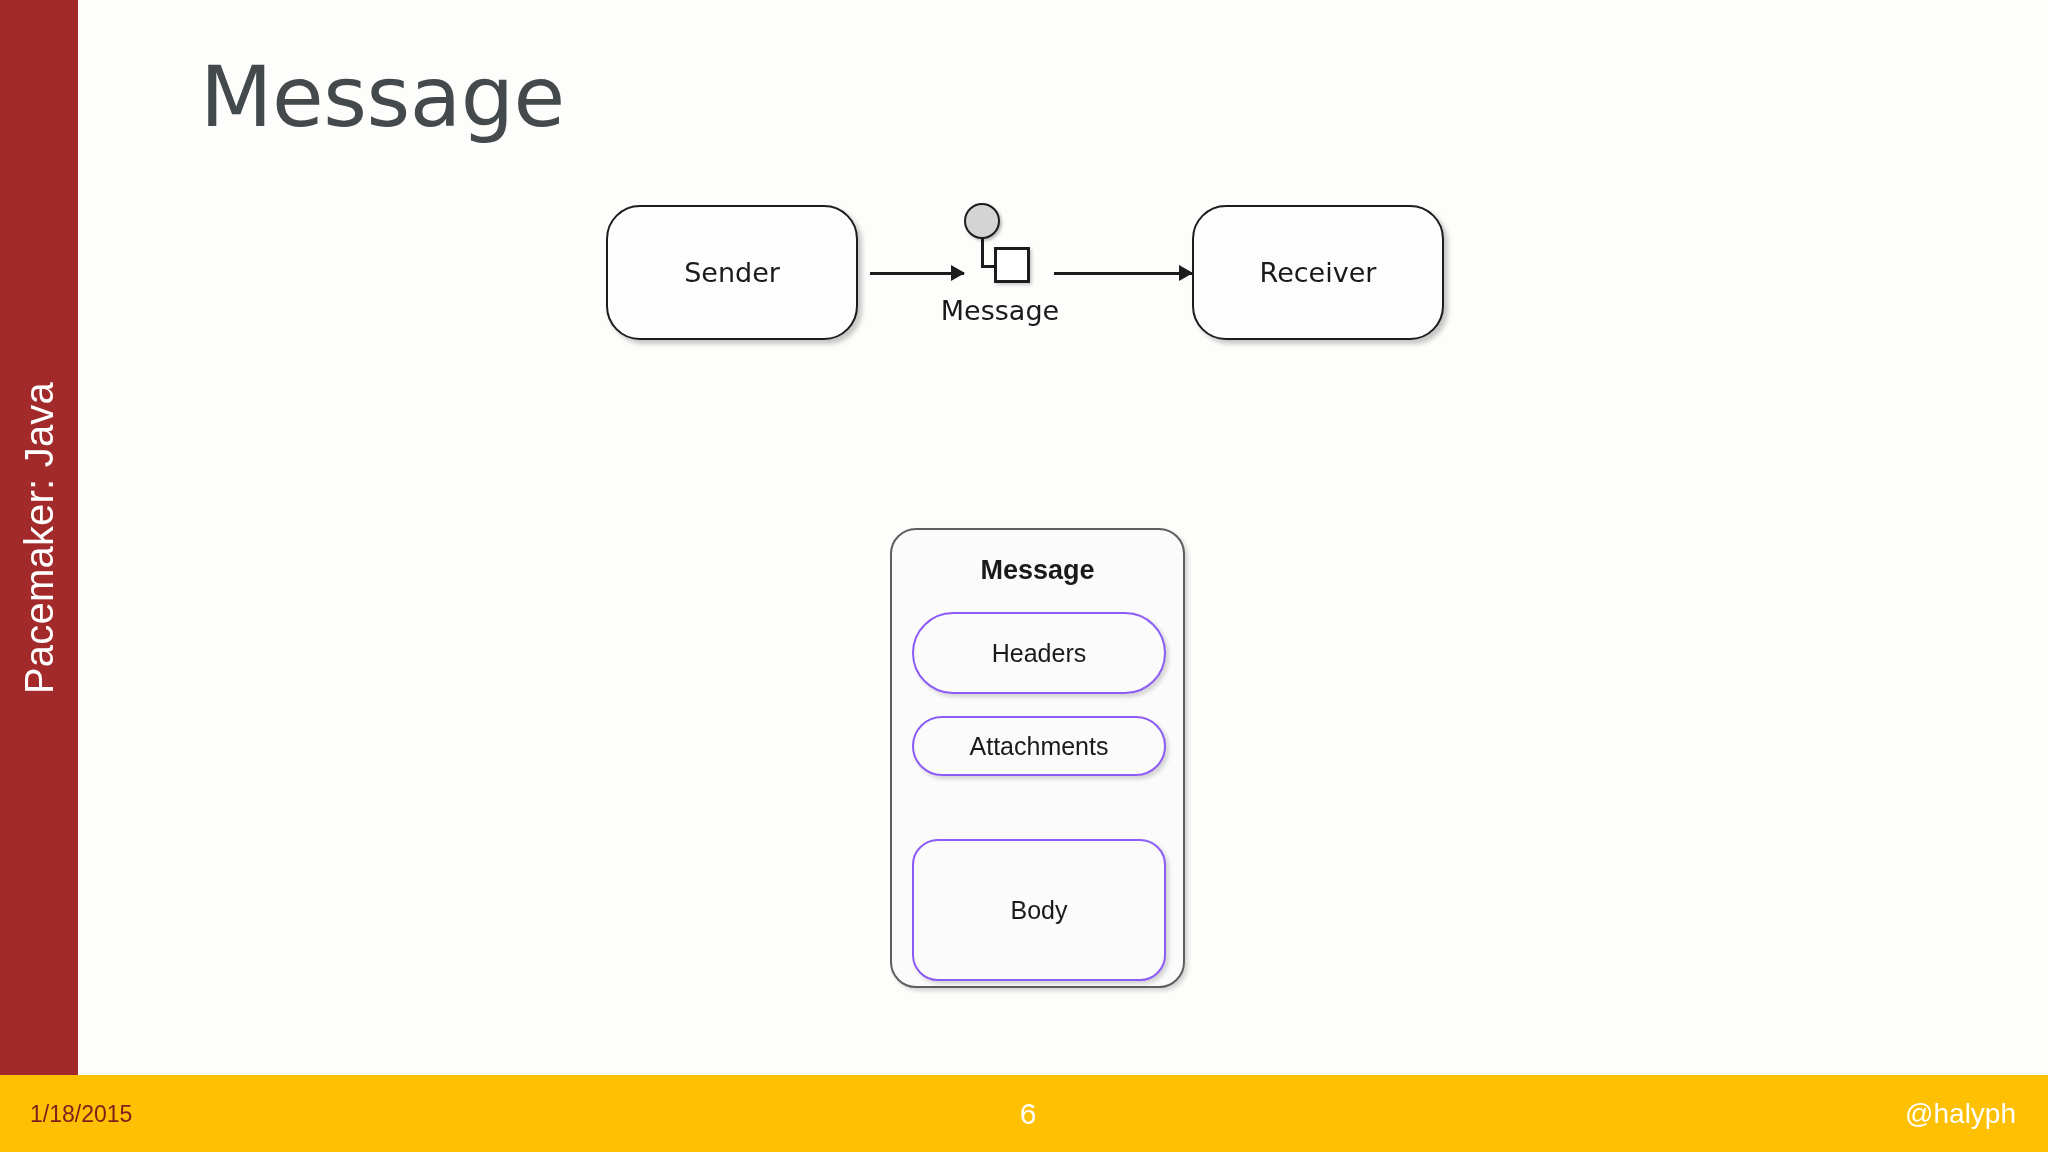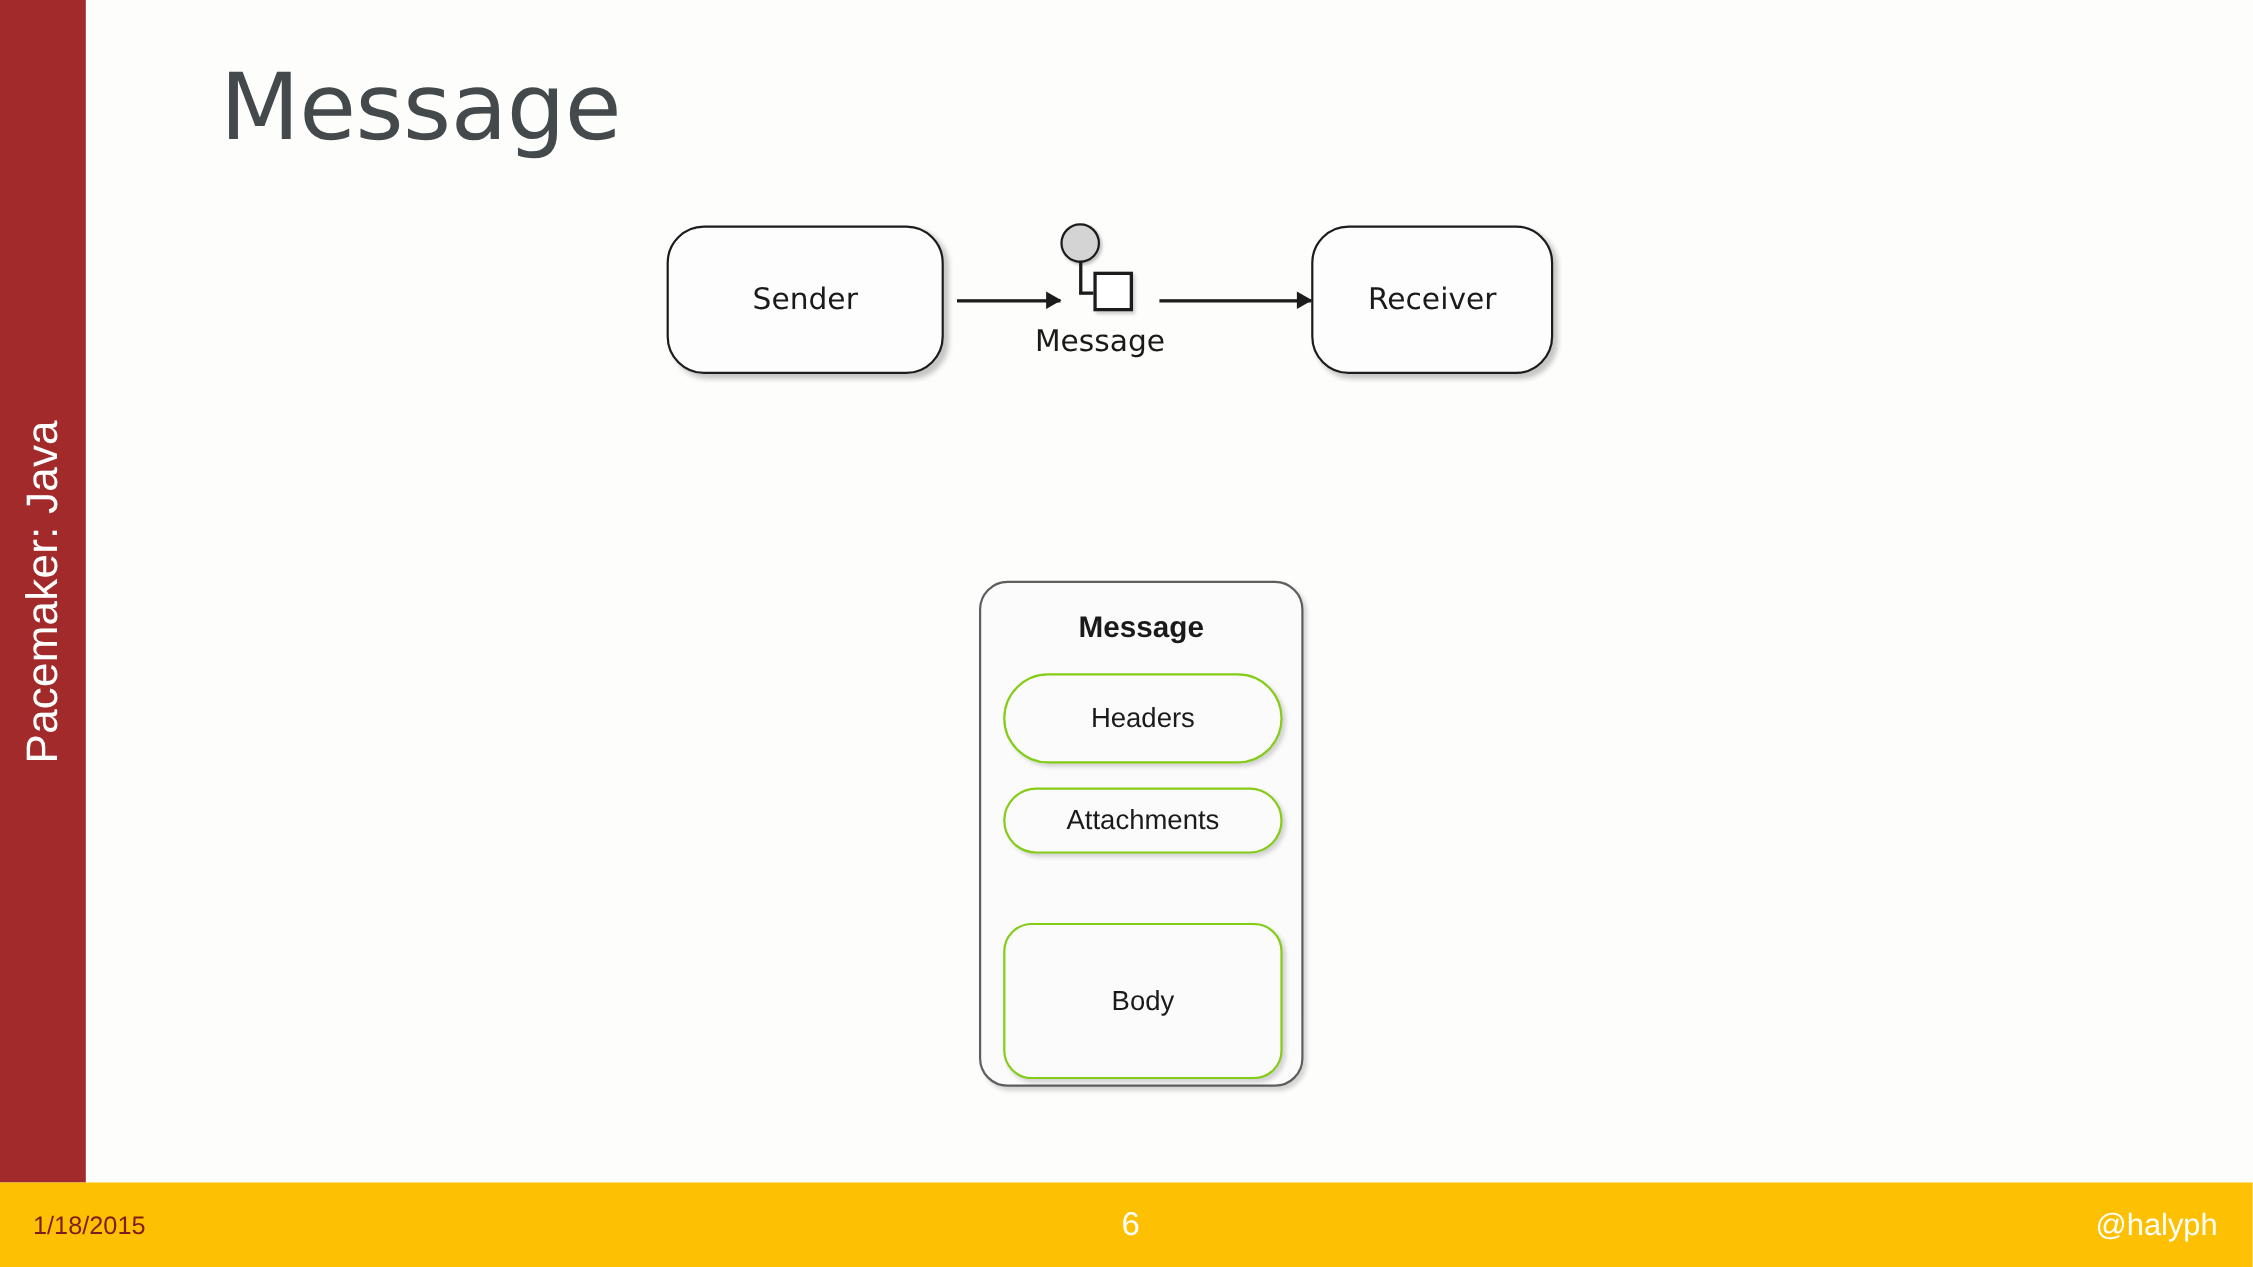--- a/index.html
+++ b/index.html
@@ -82,21 +82,21 @@
   }
   #box-sender {
     left: 6px;
     top: 10px;
     width: 252px;
     height: 135px;
   }
   #box-receiver {
     left: 592px;
     top: 10px;
-    width: 220px;
+    width: 252px;
     height: 135px;
   }
 
   
   .flow-arrow {
     position: absolute;
     height: 2.5px;
     background: #1c1c1c;
     top: 77px;
   }
@@ -194,21 +194,21 @@
     font-weight: bold;
     color: #1a1a1a;
     font-family: "Liberation Sans", sans-serif;
   }
   .structure-part {
     position: absolute;
     left: 20px;
     width: 254px;
     box-sizing: border-box;
     background: #fbfbfb;
-    border: 2px solid #84cc16;
+    border: 2px solid #8b5cf6;
     display: flex;
     align-items: center;
     justify-content: center;
     font-size: 25px;
     color: #1a1a1a;
     font-family: "Liberation Sans", sans-serif;
     box-shadow: 3px 3px 4px rgba(0,0,0,0.16);
   }
   #part-headers {
     top: 82px;

